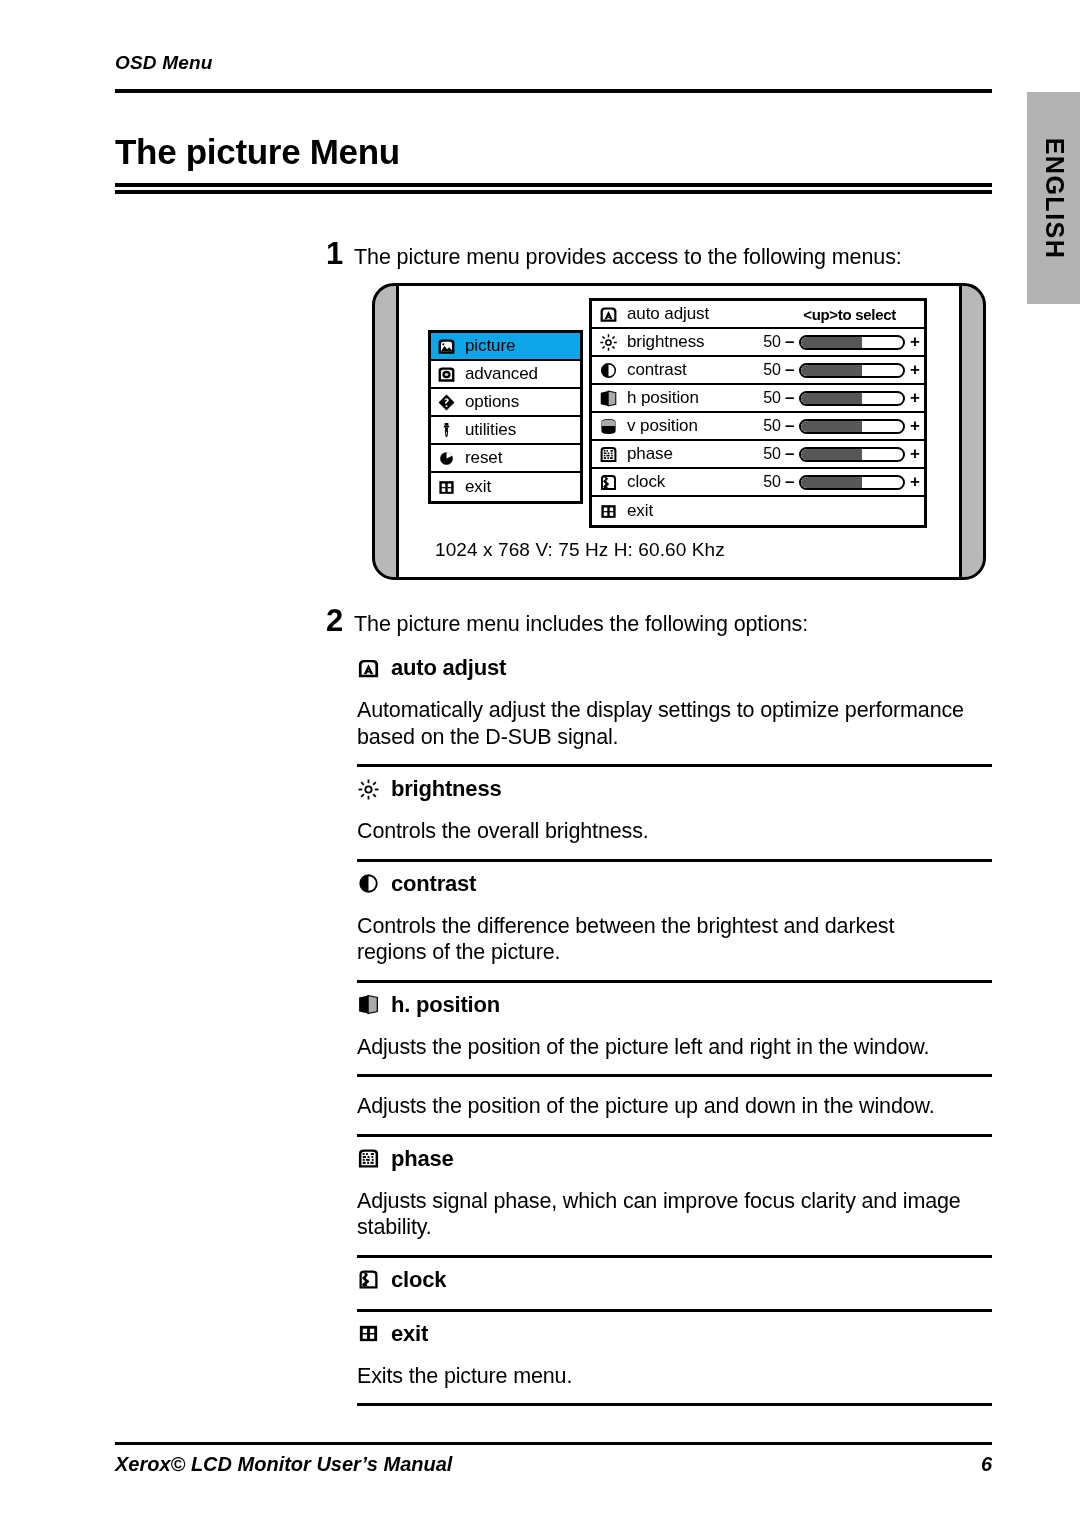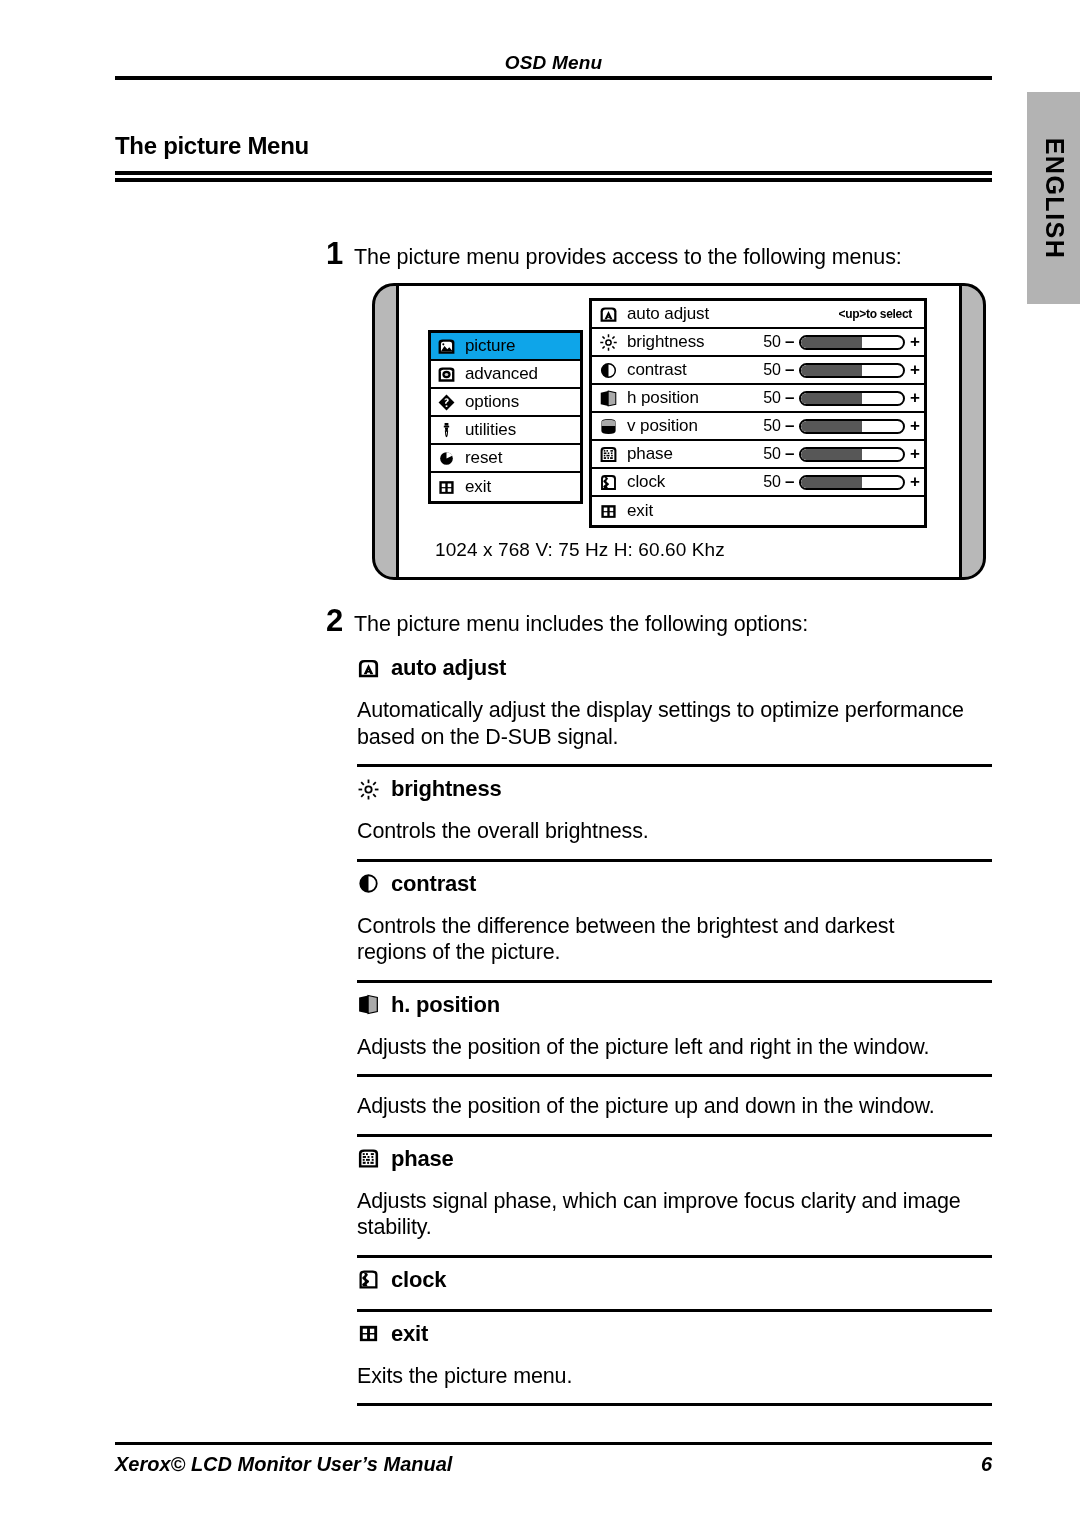--- a/index.html
+++ b/index.html
@@ -17,26 +17,26 @@
   }
 
   
   .page-header {
     position: absolute;
     left: 115px;
     top: 52px;
     width: 877px;
   }
   .header-label {
-    text-align: center;
+    text-align: left;
     font-style: italic;
     font-weight: bold;
     font-size: 19px;
     letter-spacing: .2px;
-    padding-bottom: 2px;
+    padding-bottom: 15px;
   }
   .rule-thick {
     border-top: 4px solid #000;
   }
 
   
   .lang-tab {
     position: absolute;
     left: 1027px;
     top: 92px;
@@ -56,21 +56,21 @@
   }
 
   
   .title-block {
     position: absolute;
     left: 115px;
     top: 132px;
     width: 877px;
   }
   .title-text {
-    font-size: 24px;
+    font-size: 35px;
     font-weight: bold;
     letter-spacing: -.3px;
     padding-bottom: 11px;
   }
   .rule-double {
     border-top: 4px solid #000;
     border-bottom: 4px solid #000;
     height: 3px;
   }
 
@@ -164,22 +164,22 @@
   }
   .osd-row:last-child { border-bottom: none; }
   .osd-row .lbl {
     margin-left: 9px;
     letter-spacing: -.1px;
     flex: none;
     width: 128px;
   }
   .osd-hint {
     margin-left: auto;
-    margin-right: 12px;
-    font-size: 12px;
+    margin-right: 28px;
+    font-size: 15px;
     font-weight: bold;
     letter-spacing: -.3px;
   }
   .osd-val {
     width: 26px;
     text-align: right;
     font-size: 16px;
   }
   .osd-minus, .osd-plus {
     font-size: 17px;

